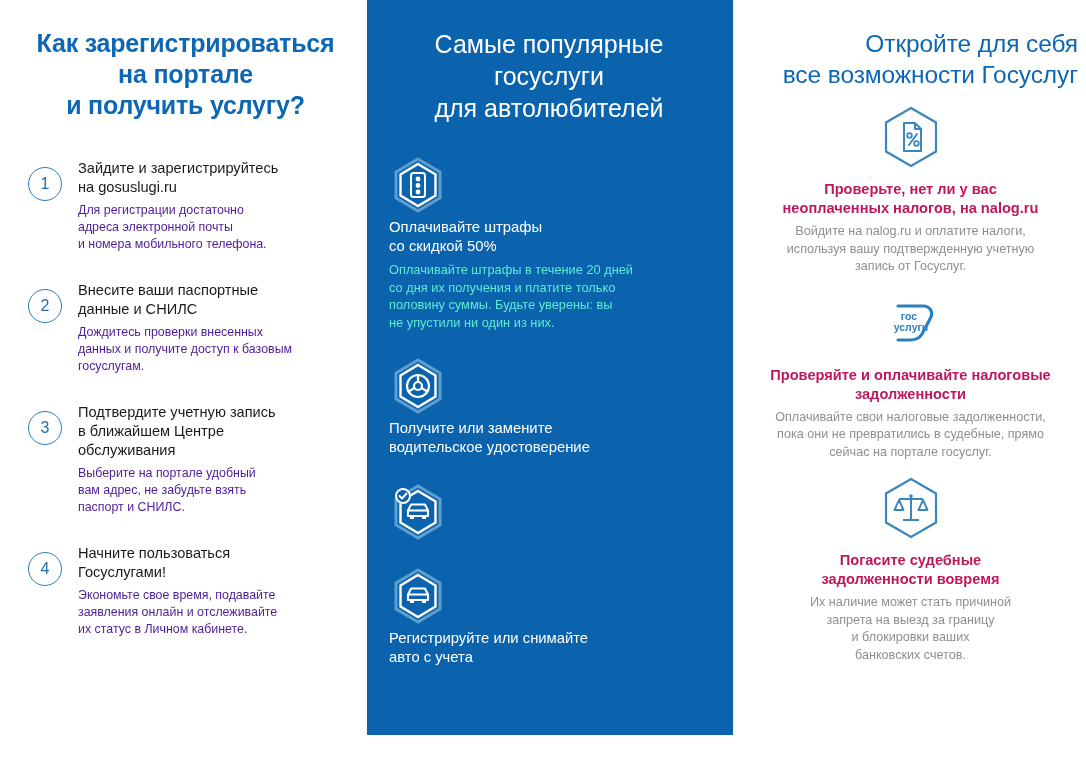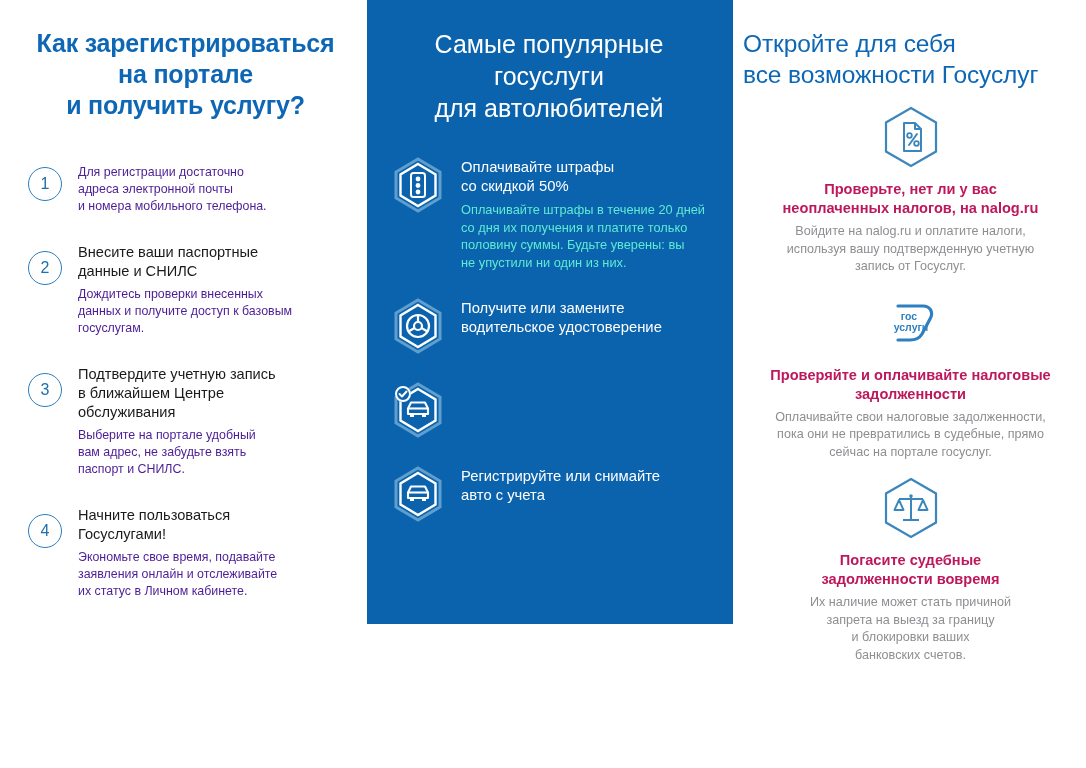--- a/index.html
+++ b/index.html
@@ -51,34 +51,34 @@
   }
   .step-desc {
     color: #4c1d95;
     font-size: 12.4px;
     line-height: 17px;
     margin-top: 5px;
   }
 
   
   .col-mid {
-    width: 366px; height: 624px;
+    width: 366px; height: 735px;
     background: #0b63ad;
     padding: 28px 24px 0 22px;
     position: relative;
   }
   .h1-mid {
     color: #ffffff;
     font-size: 25px;
     line-height: 32px;
     font-weight: 400;
     text-align: center;
   }
   .mid-items { margin-top: 30px; }
-  .mid-item { display: flex; align-items: flex-start; margin-bottom: 24px; }
+  .mid-item { display: flex; align-items: flex-start; margin-bottom: 24px; flex-direction: column; }
   .mid-icon {
     flex: 0 0 auto;
     width: 58px; height: 58px;
     margin-right: 14px;
     margin-top: 2px;
     position: relative;
   }
   .mid-body { flex: 1 1 auto; padding-top: 4px; }
   .mid-title {
     color: #ffffff;
@@ -97,21 +97,21 @@
     width: 353px; height: 768px;
     background: #ffffff;
     padding: 28px 8px 0 10px;
     text-align: center;
   }
   .h1-right {
     color: #0d67b5;
     font-size: 24.5px;
     line-height: 31px;
     font-weight: 400;
-    text-align: left;
+    text-align: right;
     letter-spacing: -0.1px;
   }
   .right-items { margin-top: 14px; }
   .right-item { margin-bottom: 14px; }
   .right-icon {
     width: 66px; height: 66px;
     margin: 0 auto 10px auto;
   }
   .right-title {
     color: #be185d;
@@ -136,20 +136,21 @@
 <div class="page">
 
   <div class="col-left">
     <div class="h1-left">Как зарегистрироваться<br>на портале<br>и получить услугу?</div>
 
     <div class="steps">
 
       <div class="step">
         <div class="step-num">1</div>
         <div class="step-body">
+          <div class="step-title">Зайдите и зарегистрируйтесь<br>на gosuslugi.ru</div>
           <div class="step-desc">Для регистрации достаточно<br>адреса электронной почты<br>и номера мобильного телефона.</div>
         </div>
       </div>
 
       <div class="step">
         <div class="step-num">2</div>
         <div class="step-body">
           <div class="step-title">Внесите ваши паспортные<br>данные и СНИЛС</div>
           <div class="step-desc">Дождитесь проверки внесенных<br>данных и получите доступ к базовым<br>госуслугам.</div>
         </div>

